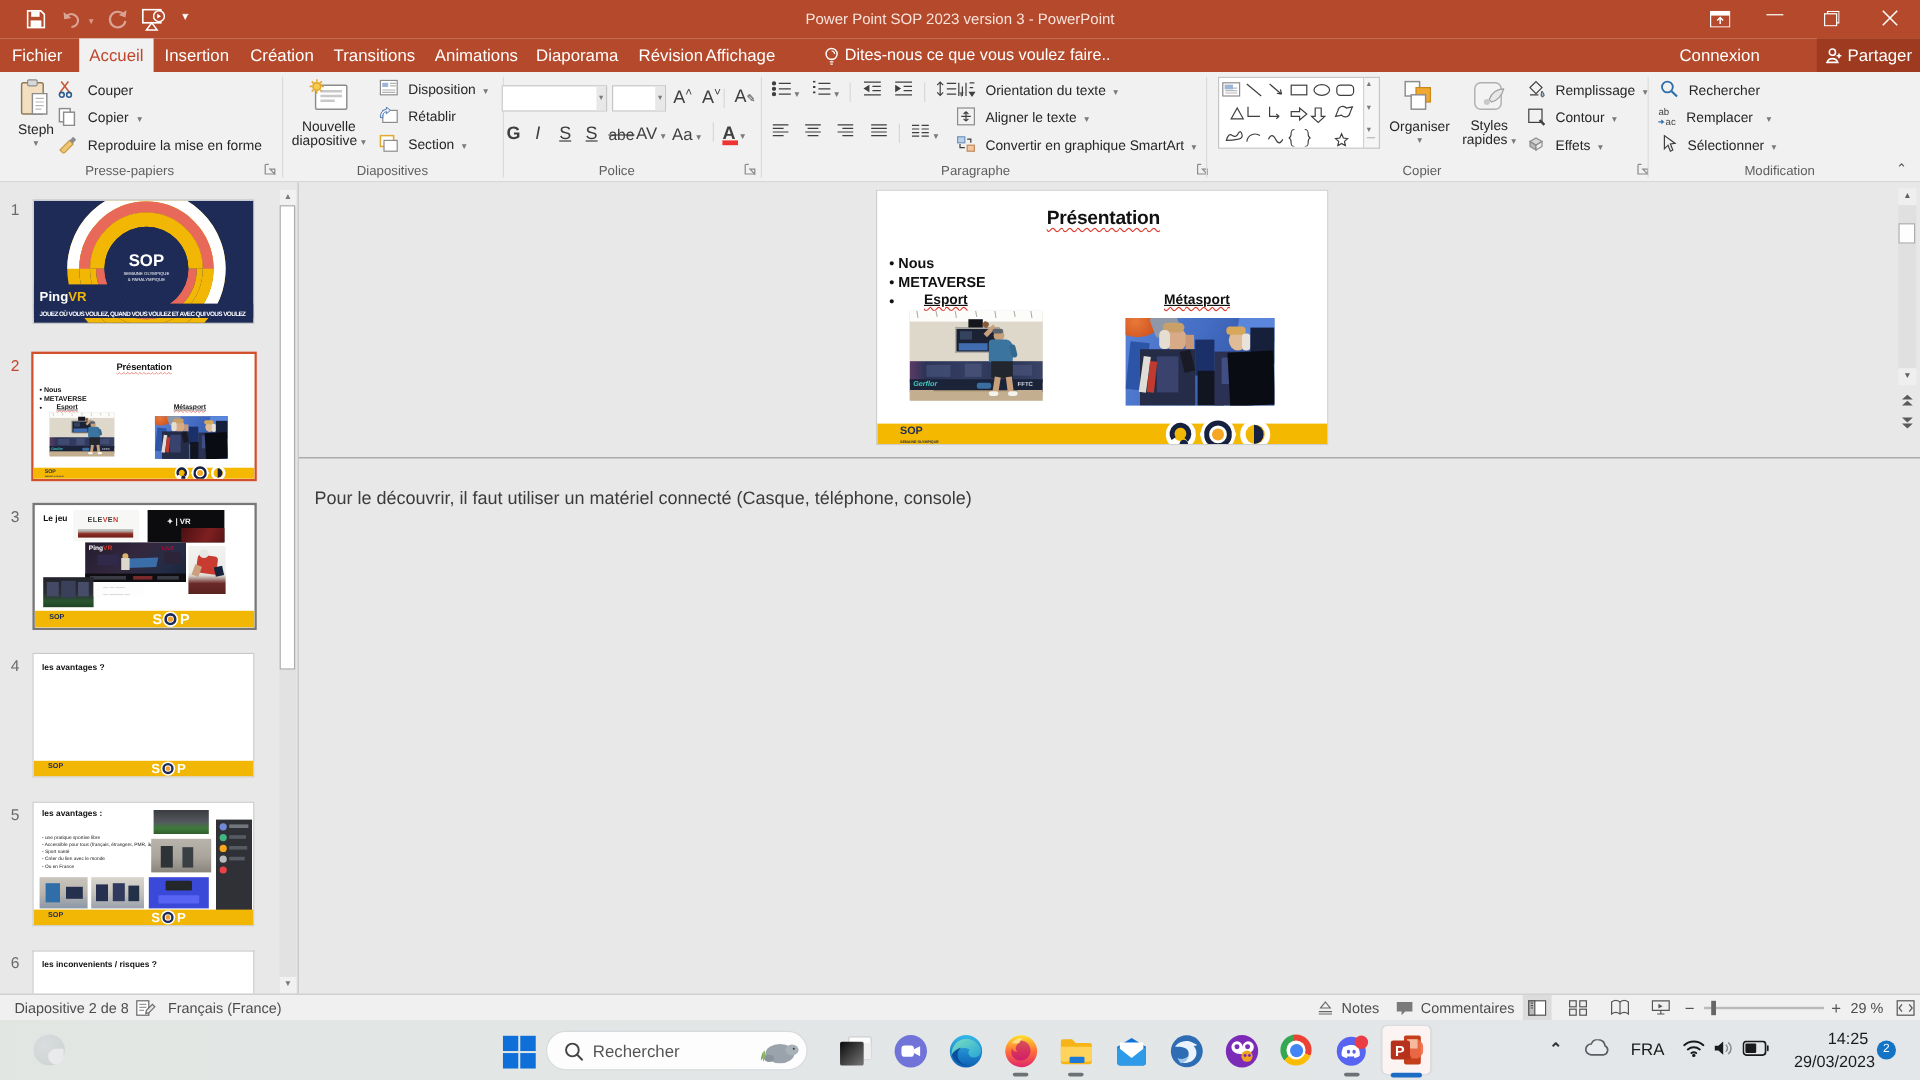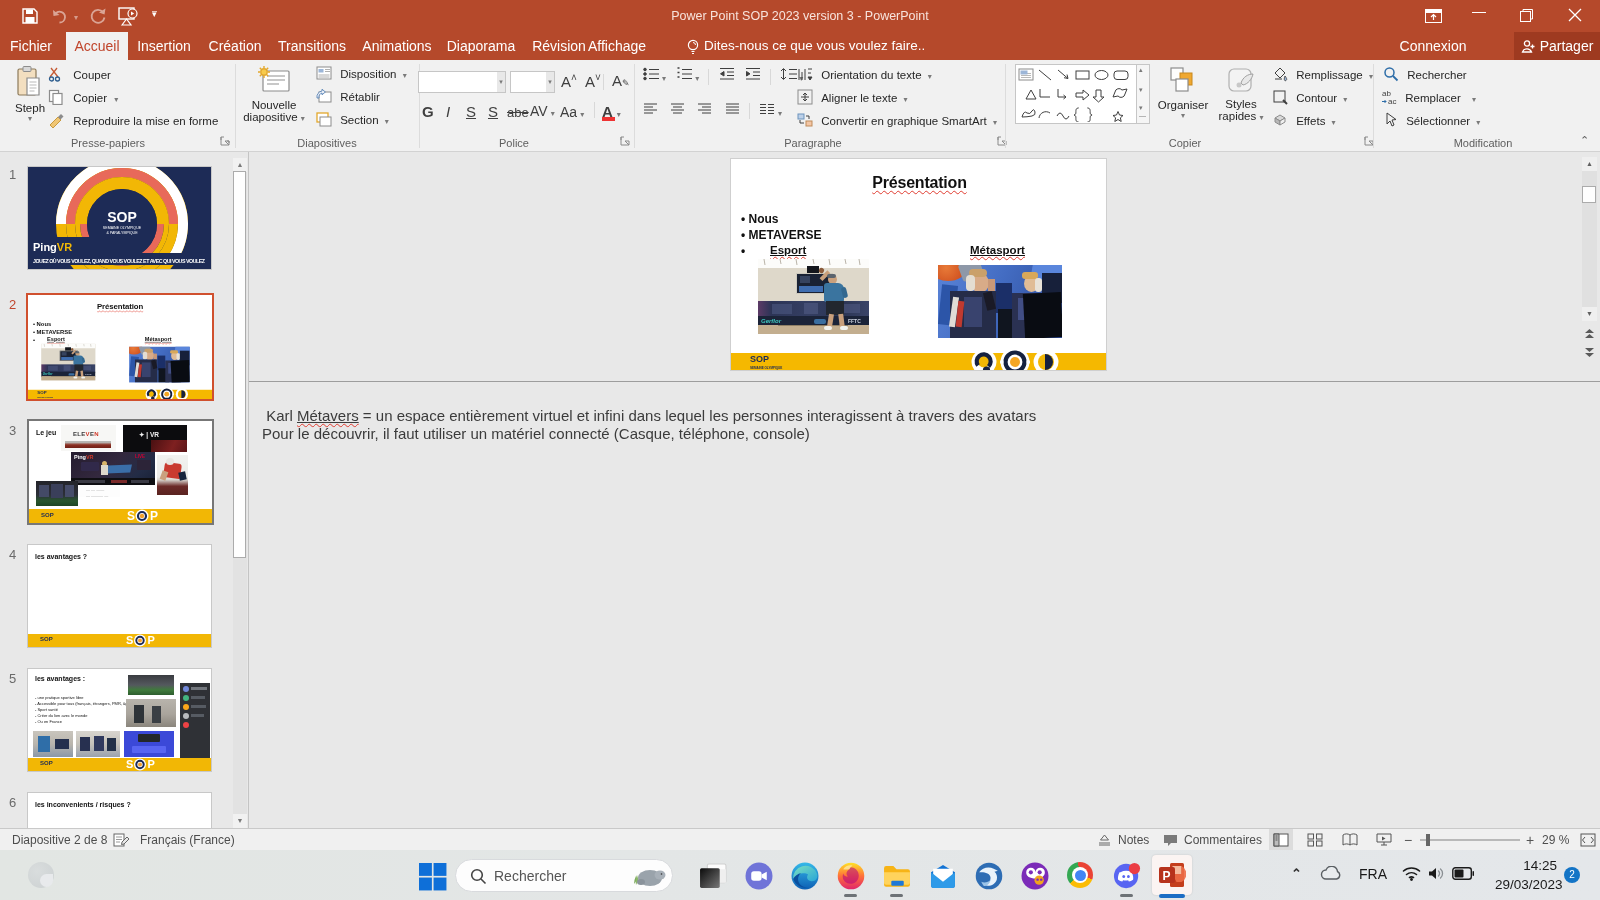--- a/index.html
+++ b/index.html
@@ -761,21 +761,20 @@
     <svg class="abs" style="left:1px;top:171px" width="13" height="30" viewBox="0 0 13 30">
       <path d="M2 5 l4.5-4 4.5 4 z M2 10 l4.5-4 4.5 4 z" fill="#5a5a5a"></path>
       <path d="M2 20 l4.5 4 4.5-4 z M2 25 l4.5 4 4.5-4 z" fill="#5a5a5a"></path>
     </svg>
   </div>
 
   <div id="notes-sep"></div>
   <div class="abs" style="left:248px;top:0;width:1px;height:676px;background:#c4c4c4"></div>
   <div id="notes">
     <div>&nbsp;</div>
-    <div>&nbsp;Karl <span style="text-decoration:underline"><span class="sq">Métavers</span></span> = un espace entièrement virtuel et infini dans lequel les personnes interagissent à travers des avatars</div>
     <div>Pour le découvrir, il faut utiliser un matériel connecté (Casque, téléphone, console)</div>
     <div>&nbsp;</div>
   </div>
 </div>
 
 <div id="status">
   <div class="abs" style="left:12px;top:4px">Diapositive 2 de 8</div>
   <svg class="abs" style="left:113px;top:4px" width="17" height="14" viewBox="0 0 17 14">
     <rect x="1" y="1" width="10" height="12" fill="#fff" stroke="#666"></rect>
     <path d="M3 4 h6 M3 6.5 h6 M3 9 h4" stroke="#999"></path>

